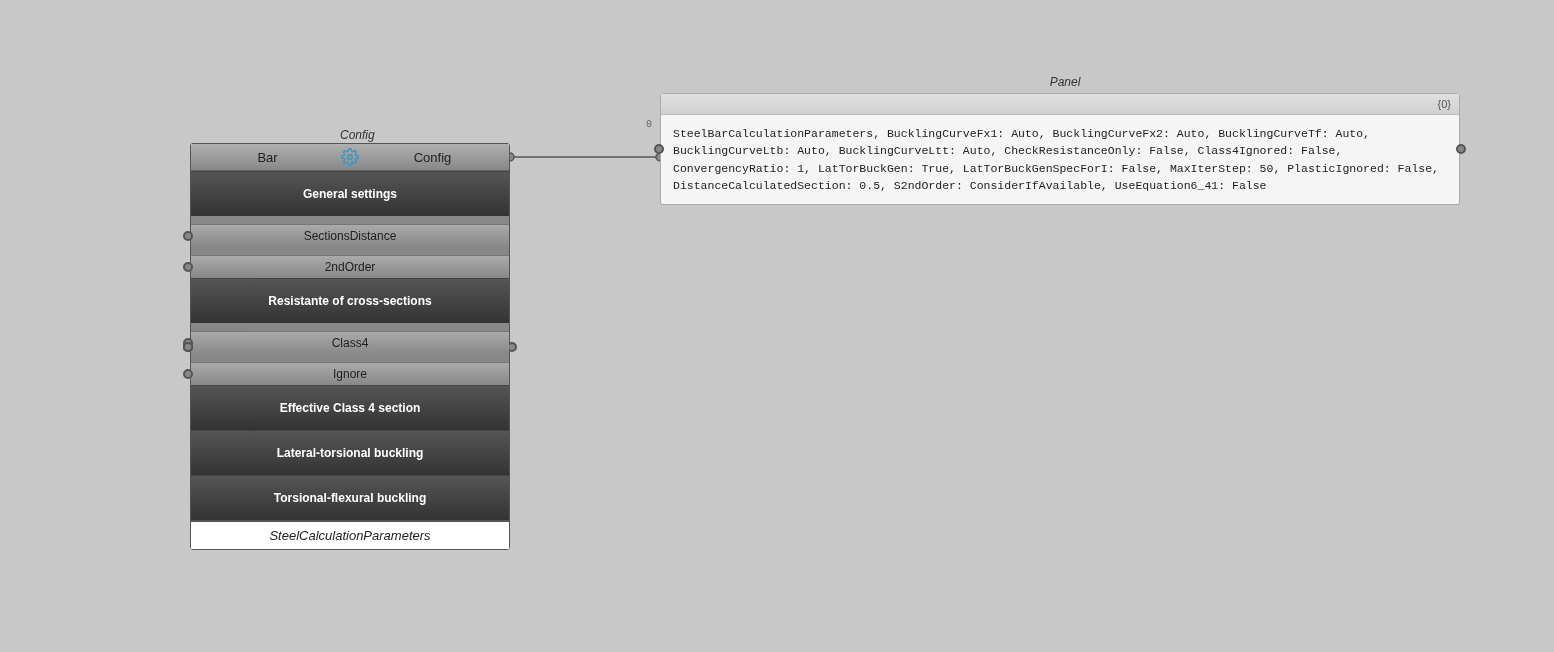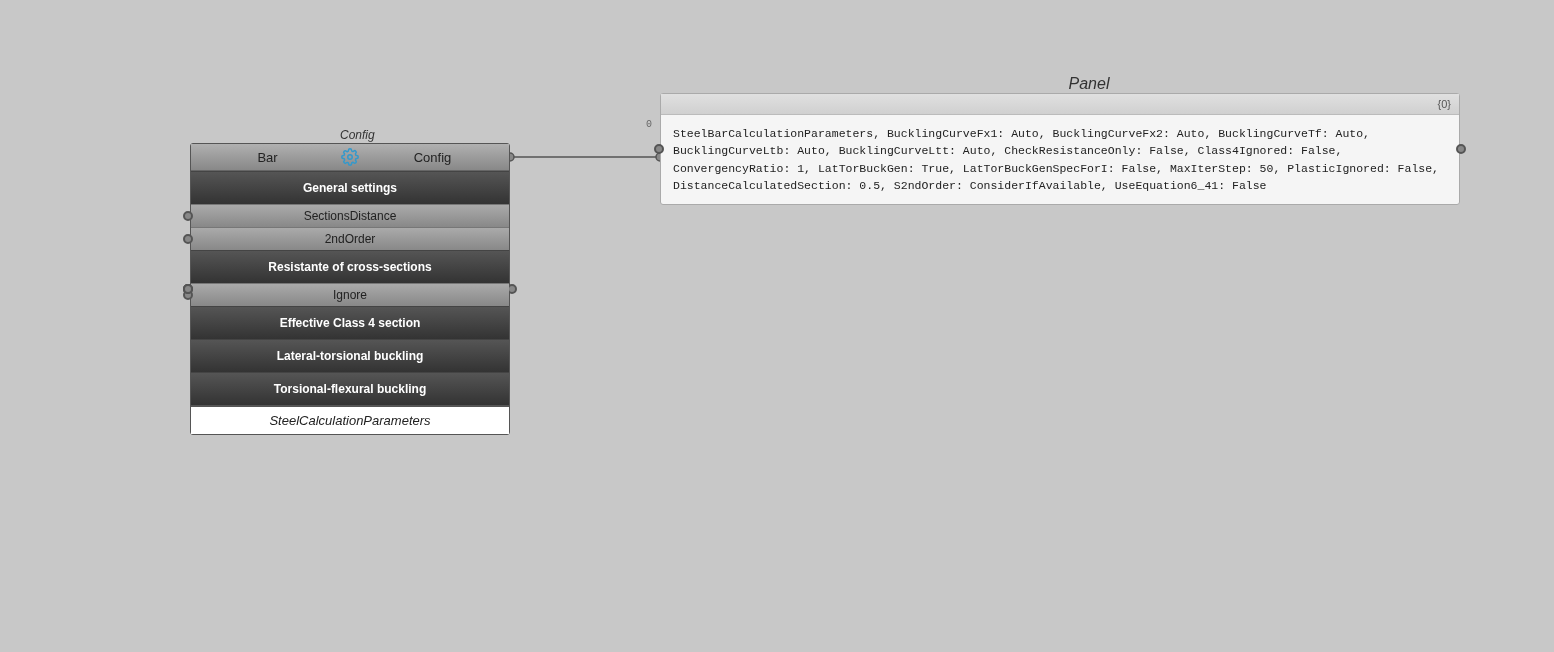--- a/index.html
+++ b/index.html
@@ -60,36 +60,37 @@
       width: 18px;
       height: 18px;
       display: inline-block;
     }
 
     .section-header {
       background: linear-gradient(to bottom, #555, #333);
       color: #fff;
       font-size: 12px;
       font-weight: bold;
-      padding: 9px 8px;
+      padding: 15px 8px;
       text-align: center;
       border-top: 1px solid #444;
     }
 
     .section-item {
       background: linear-gradient(to bottom, #aaa, #888);
       color: #222;
       font-size: 12px;
       padding: 4px 8px;
       text-align: center;
       border-top: 1px solid #777;
       position: relative;
       display: flex;
       align-items: center;
       justify-content: center;
+      margin-top: 8px;
     }
 
     .connector-dot {
       position: absolute;
       left: -8px;
       top: 50%;
       transform: translateY(-50%);
       width: 10px;
       height: 10px;
       background: #888;
@@ -135,24 +136,24 @@
       left: 0;
       width: 1554px;
       height: 652px;
       pointer-events: none;
     }
 
     
     .panel-label {
       position: absolute;
       top: 75px;
-      left: 684px;
+      left: 660px;
       width: 810px;
       text-align: center;
-      font-size: 16px;
+      font-size: 12px;
       font-style: italic;
       color: #333;
     }
 
     .right-panel {
       position: absolute;
       top: 93px;
       left: 660px;
       width: 810px;
       background: #f5f5f5;
@@ -256,20 +257,24 @@
       <div class="connector-dot"></div>
       <span>2ndOrder</span>
     </div>
 
     <div class="section-header">
       <span>Resistante of cross-sections</span>
     </div>
 
 
 
+    <div class="section-item">
+      <div class="connector-dot"></div>
+      <span>Class4</span>
+    </div>
 
 
     <div class="section-item">
       <div class="connector-dot"></div>
       <span>Ignore</span>
     </div>
 
     <div class="section-header">
       <div class="connector-dot"></div>
       <span>Effective Class 4 section</span>

